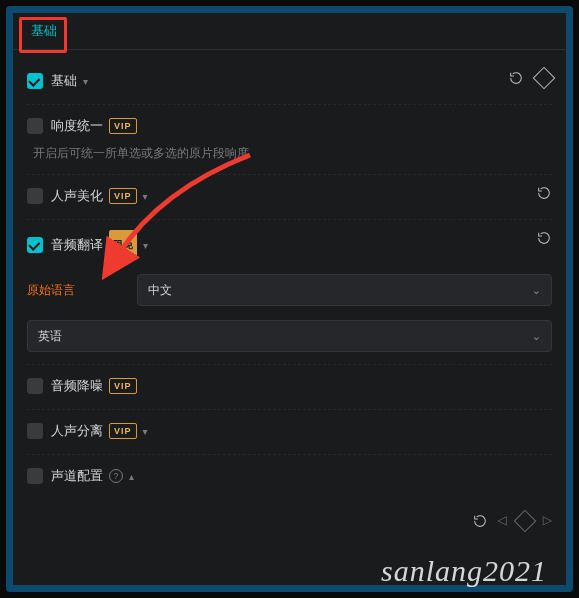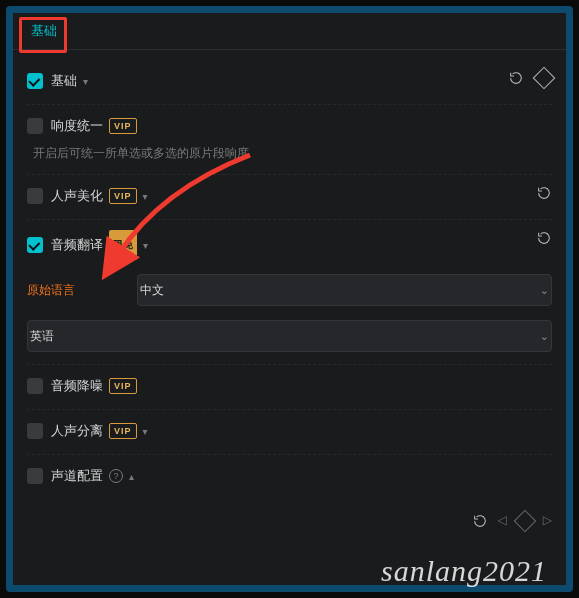--- a/index.html
+++ b/index.html
@@ -21,21 +21,21 @@
   .vip{display:inline-flex;align-items:center;height:14px;padding:0 4px;margin-left:6px;border:1px solid #d89a3a;border-radius:2px;font-size:9px;letter-spacing:1px;color:#e8b65d;font-weight:bold;}
   .free{display:inline-flex;align-items:center;height:14px;padding:8px 4px;margin-left:6px;border-radius:2px;font-size:10px;background:#d89a3a;color:#1a1b1d;font-weight:bold;}
   .caret{margin-left:6px;color:#7a7a7a;font-size:10px;}
   .desc{font-size:12px;color:#7a7a7a;margin-top:8px;margin-left:6px;}
   .tools{position:absolute;right:0;top:10px;display:flex;align-items:center;gap:12px;color:#9a9a9a;}
   .icon-reset{width:16px;height:16px;display:inline-block;}
   .icon-reset svg{width:16px;height:16px;stroke:#b8b8b8;fill:none;stroke-width:1.6;}
   .icon-diamond{width:14px;height:14px;border:1.5px solid #b8b8b8;transform:rotate(45deg);display:inline-block;}
   .form-row{display:flex;align-items:center;margin-top:14px;}
   .form-lbl{width:110px;flex:0 0 110px;font-size:12px;color:#f97316;}
-  .select{flex:1;height:30px;background:#26272a;border:1px solid #35363a;border-radius:4px;display:flex;align-items:center;justify-content:space-between;padding:0 2px;font-size:12px;color:#d6d6d6;cursor:pointer;}
+  .select{flex:1;height:30px;background:#26272a;border:1px solid #35363a;border-radius:4px;display:flex;align-items:center;justify-content:space-between;padding:0 10px;font-size:12px;color:#d6d6d6;cursor:pointer;}
   .select .arr{color:#8a8a8a;font-size:11px;}
   .info{width:12px;height:12px;border:1px solid #7a7a7a;border-radius:50%;display:inline-flex;align-items:center;justify-content:center;font-size:9px;color:#7a7a7a;margin-left:6px;}
   .arrow{position:absolute;left:100px;top:150px;pointer-events:none;}
   .watermark{position:absolute;right:32px;bottom:10px;font-size:30px;font-style:italic;color:rgba(235,235,235,0.9);font-family:Georgia,'Times New Roman',serif;letter-spacing:1px;}
   .bottom-tools{position:absolute;right:14px;bottom:56px;display:flex;gap:10px;color:#6a6a6a;font-size:12px;}
 </style>
 </head>
 <body>
 
 <div class="panel">

